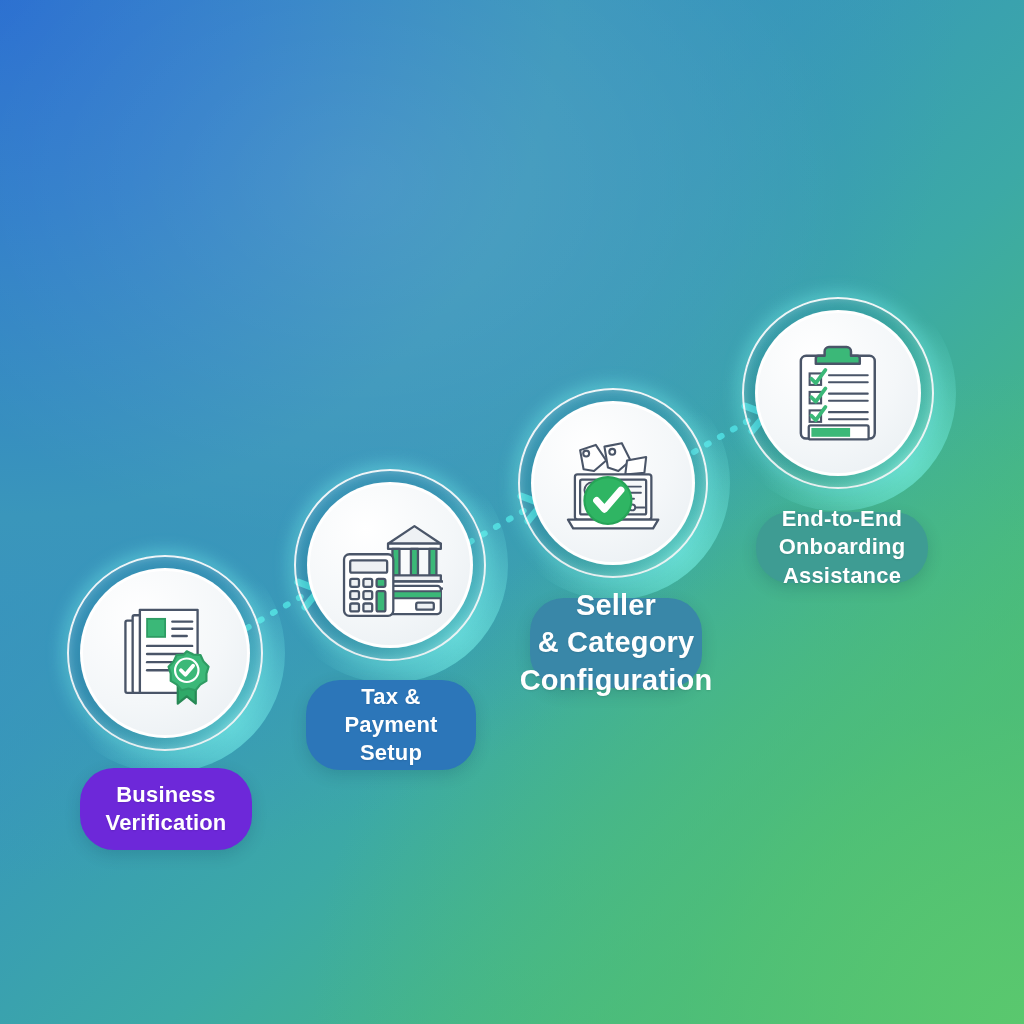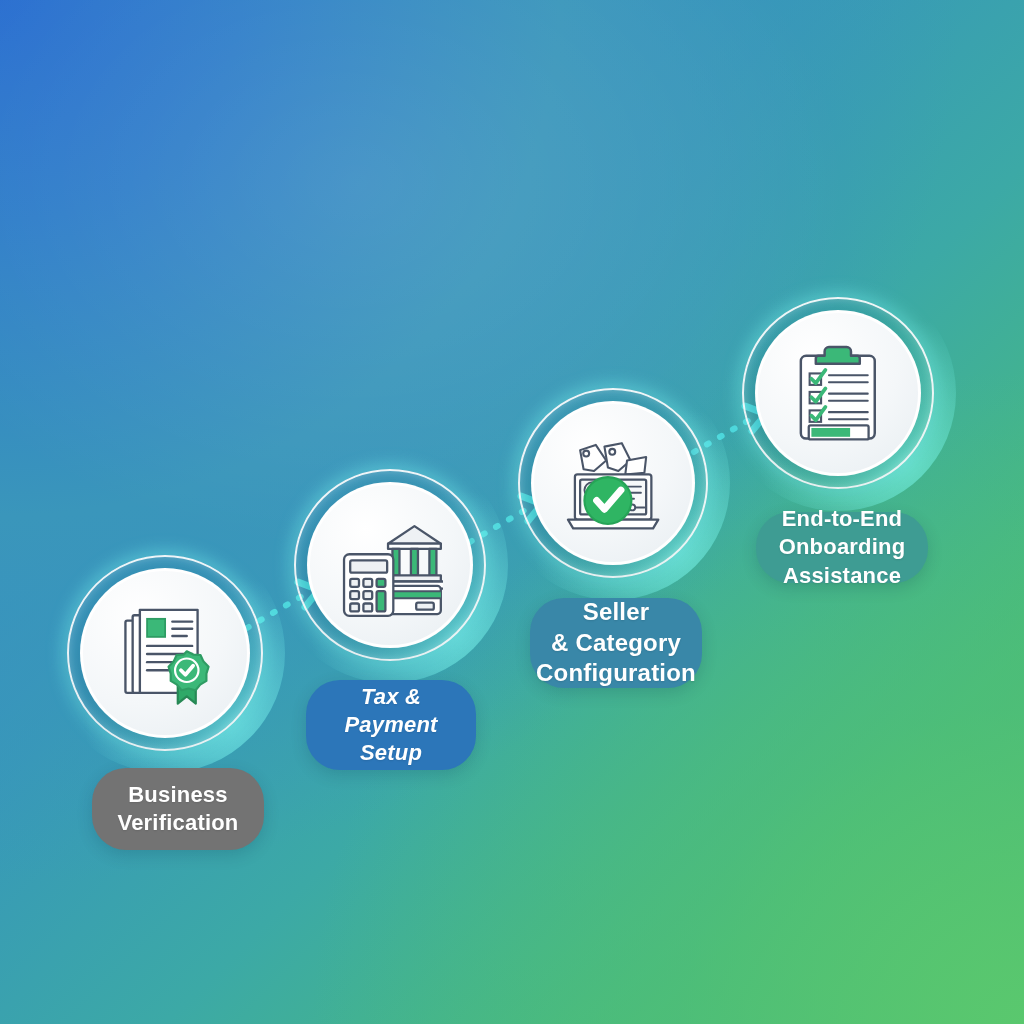--- a/index.html
+++ b/index.html
@@ -126,21 +126,21 @@
           <g>
             <path d="M74 94 L74 116 L84 108 L94 116 L94 94 Z" fill="#2fa968" stroke="#278855" stroke-width="2.4" stroke-linejoin="round"></path>
             <path d="M84 58 l7.2 3.6 8 .5 3.4 7.3 5.6 5.7 -2.4 7.7 0 8 -6.9 4.1 -5.1 6.2 -7.8 -1.8 -7.8 1.8 -5.1 -6.2 -6.9 -4.1 0 -8 -2.4 -7.7 5.6 -5.7 3.4 -7.3 8 -.5 Z" fill="#3bb878" stroke="#2e9c63" stroke-width="2.4" stroke-linejoin="round"></path>
             <circle cx="84" cy="79" r="13" fill="none" stroke="#ffffff" stroke-width="2.4"></circle>
             <path d="M77.5 79 L82.5 84 L91 74" fill="none" stroke="#ffffff" stroke-width="4.2" stroke-linecap="round" stroke-linejoin="round"></path>
           </g>
         </svg>
       </div>
     </div>
   </div>
-  <div class="pill" style="left:92px; top:768px; width:172px; height:82px; background:#737373; font-size:22px;">
+  <div class="pill" style="left:80px; top:768px; width:172px; height:82px; background:#6d28d9; font-size:22px;">
     <span style="white-space:pre-line;">Business
 Verification</span>
   </div>
 </div>
 
 <div class="step">
   <div class="circle-wrap" style="left:294px; top:469px; width:192px; height:192px;">
     <div class="glow" style="left:-22px; top:-22px; width:236px; height:236px;"></div>
     <div class="outer-ring"></div>
     <div class="inner-circle" style="left:13px; top:13px; width:166px; height:166px;">
@@ -175,21 +175,21 @@
             <rect x="30" y="90" width="10" height="9" rx="2" fill="#eef1f4"></rect>
             <rect x="45" y="90" width="10" height="23" rx="2" fill="#3bb878"></rect>
             <rect x="15" y="104" width="10" height="9" rx="2" fill="#eef1f4"></rect>
             <rect x="30" y="104" width="10" height="9" rx="2" fill="#eef1f4"></rect>
           </g>
         </svg>
       </div>
     </div>
   </div>
   <div class="pill" style="left:306px; top:680px; width:170px; height:90px; background:#2c76b9; font-size:22px;">
-    <span style="white-space:pre-line;font-style:italic;">Tax &amp;
+    <span style="white-space:pre-line;">Tax &amp;
 Payment
 Setup</span>
   </div>
 </div>
 
 <div class="step">
   <div class="circle-wrap" style="left:518px; top:388px; width:190px; height:190px;">
     <div class="glow" style="left:-22px; top:-22px; width:234px; height:234px;"></div>
     <div class="outer-ring"></div>
     <div class="inner-circle" style="left:13px; top:13px; width:164px; height:164px;">
@@ -221,21 +221,21 @@
             <circle cx="82" cy="88" r="3.4"></circle>
             <line x1="86" y1="88" x2="96" y2="88"></line>
           </g>
 
           <circle cx="54" cy="80" r="27" fill="#2fb563" stroke="#26a457" stroke-width="2.5"></circle>
           <path d="M41 80 L50 90 L69 68" fill="none" stroke="#ffffff" stroke-width="8" stroke-linecap="round" stroke-linejoin="round"></path>
         </svg>
       </div>
     </div>
   </div>
-  <div class="pill" style="left:530px; top:598px; width:172px; height:90px; background:#3987a8; font-size:24px;">
+  <div class="pill" style="left:530px; top:598px; width:172px; height:90px; background:#3987a8; font-size:29px;">
     <span style="white-space:pre-line;">Seller
 &amp; Category
 Configuration</span>
   </div>
 </div>
 
 <div class="step">
   <div class="circle-wrap" style="left:742px; top:297px; width:192px; height:192px;">
     <div class="glow" style="left:-22px; top:-22px; width:236px; height:236px;"></div>
     <div class="outer-ring"></div>

